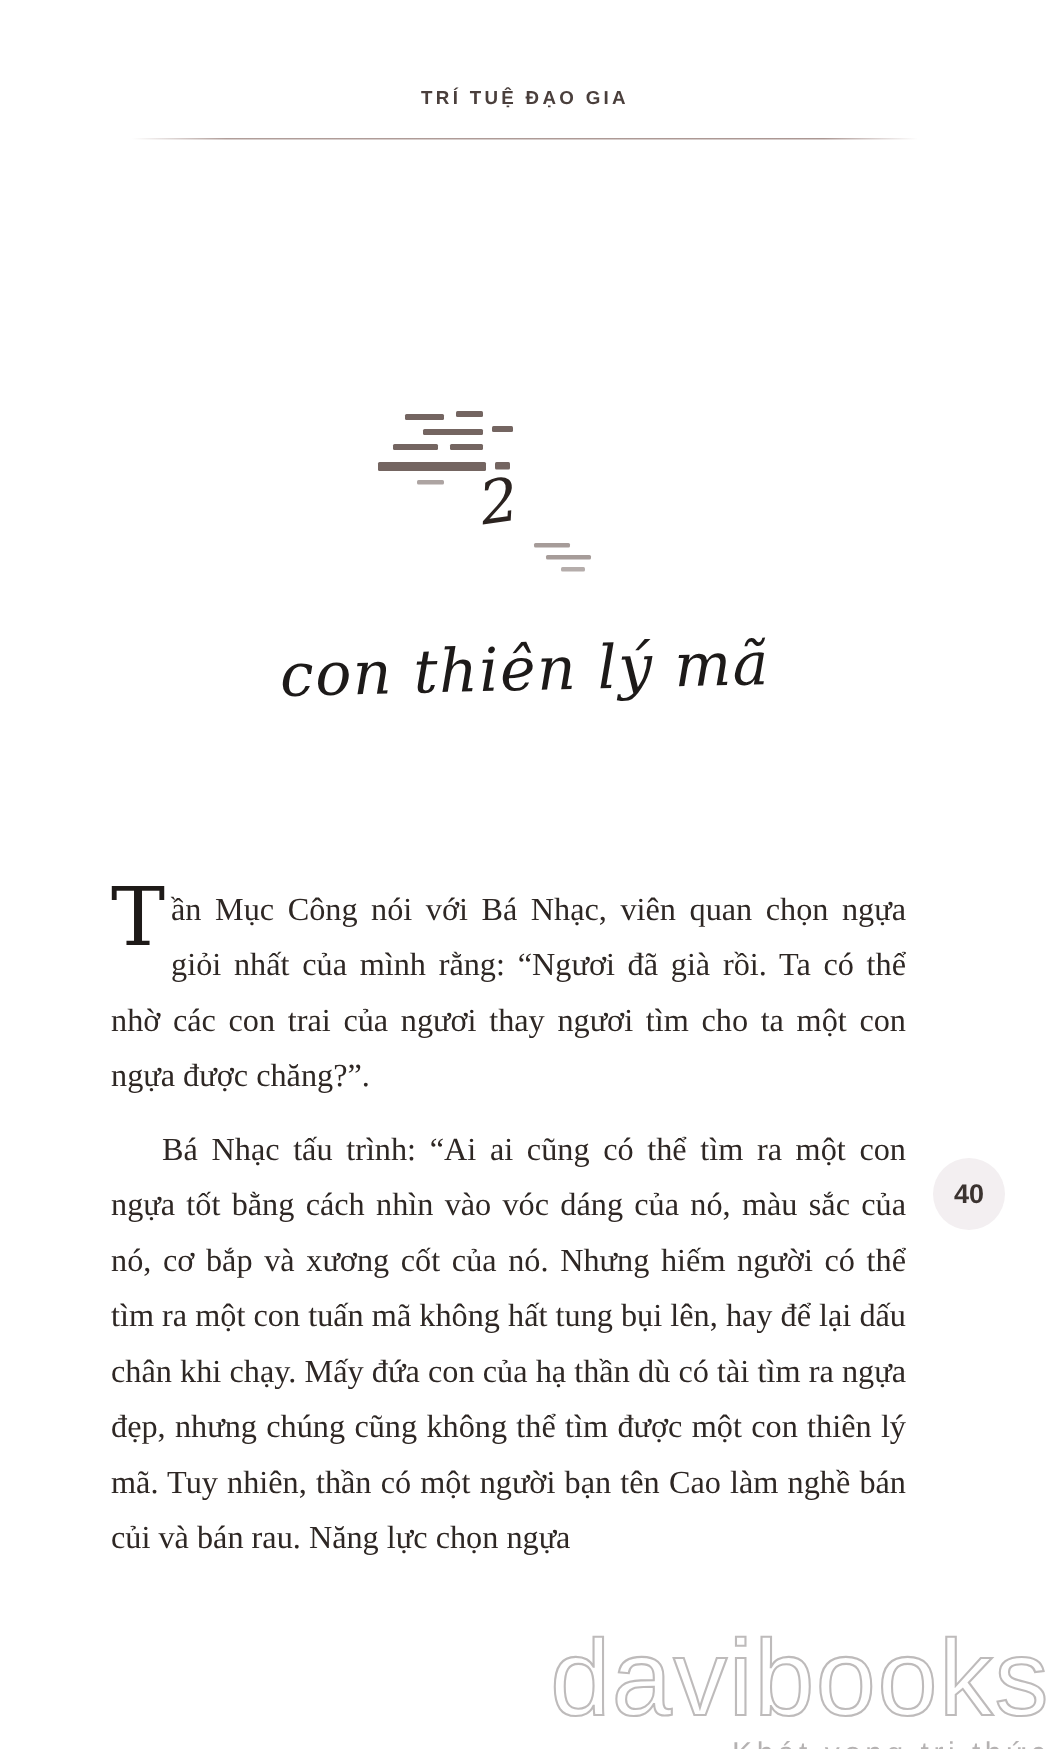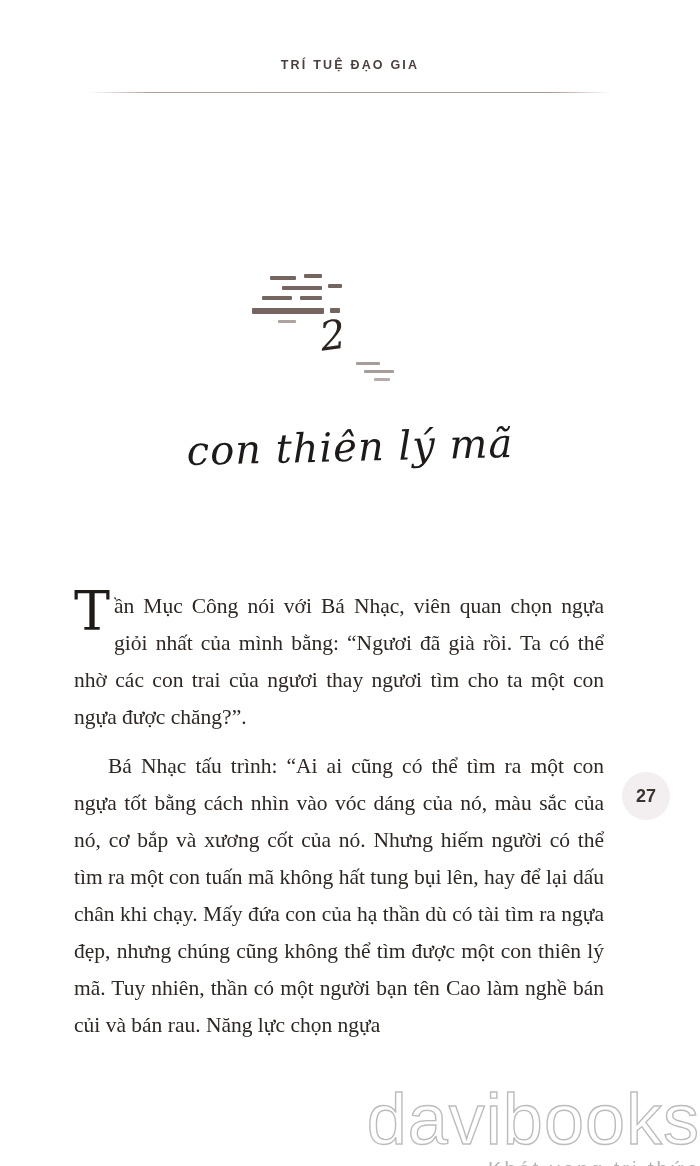--- a/index.html
+++ b/index.html
@@ -181,24 +181,24 @@
     <div class="ink" style="left:108px; top:94px; width:24px; height:3px; opacity:.55;"></div>
     <div class="ink" style="left:116px; top:102px; width:30px; height:3px; opacity:.55;"></div>
     <div class="ink" style="left:126px; top:110px; width:16px; height:3px; opacity:.45;"></div>
   </div>
 
   <div class="chapter-number">2</div>
 
   <div class="chapter-title">con thiên lý mã</div>
 
   <div class="body-text">
-    <p class="first"><span class="dropcap">T</span><span>ần Mục Công nói với Bá Nhạc, viên quan chọn ngựa giỏi nhất của mình bằng: “Ngươi đã già rồi. Ta có thể nhờ các con trai của ngươi thay ngươi tìm cho ta một con ngựa được chăng?”.</span></p>
+    <p class="first"><span class="dropcap">T</span><span>ần Mục Công nói với Bá Nhạc, viên quan chọn ngựa giỏi nhất của mình rằng: “Ngươi đã già rồi. Ta có thể nhờ các con trai của ngươi thay ngươi tìm cho ta một con ngựa được chăng?”.</span></p>
     <p><span>Bá Nhạc tấu trình: “Ai ai cũng có thể tìm ra một con ngựa tốt bằng cách nhìn vào vóc dáng của nó, màu sắc của nó, cơ bắp và xương cốt của nó. Nhưng hiếm người có thể tìm ra một con tuấn mã không hất tung bụi lên, hay để lại dấu chân khi chạy. Mấy đứa con của hạ thần dù có tài tìm ra ngựa đẹp, nhưng chúng cũng không thể tìm được một con thiên lý mã. Tuy nhiên, thần có một người bạn tên Cao làm nghề bán củi và bán rau. Năng lực chọn ngựa</span></p>
   </div>
 
-  <div class="page-number">27</div>
+  <div class="page-number">40</div>
 
   <div class="watermark">
     <div class="wm-main">davibooks</div>
     <div class="wm-sub">Khát vọng tri thức</div>
   </div>
 
 </div>
 
 </body></html>

